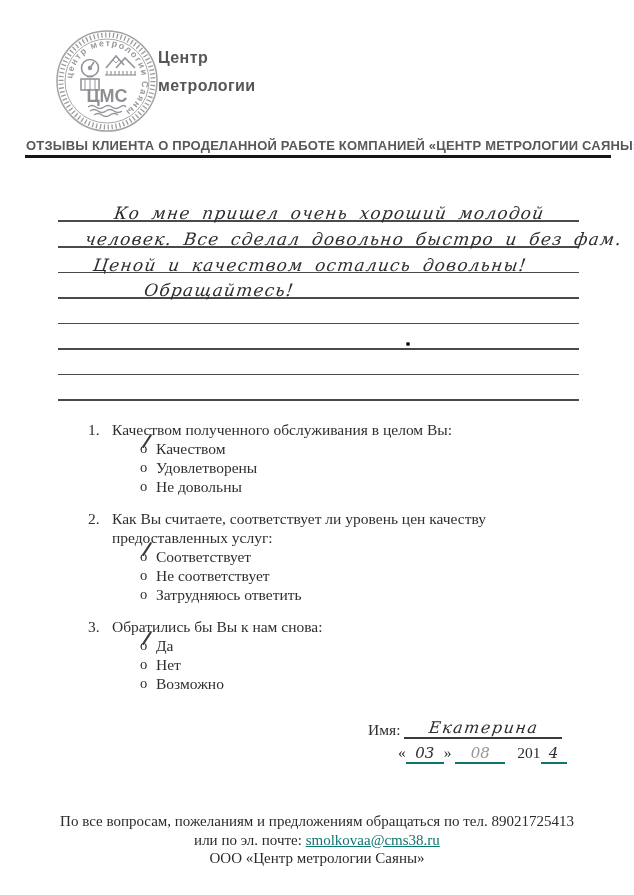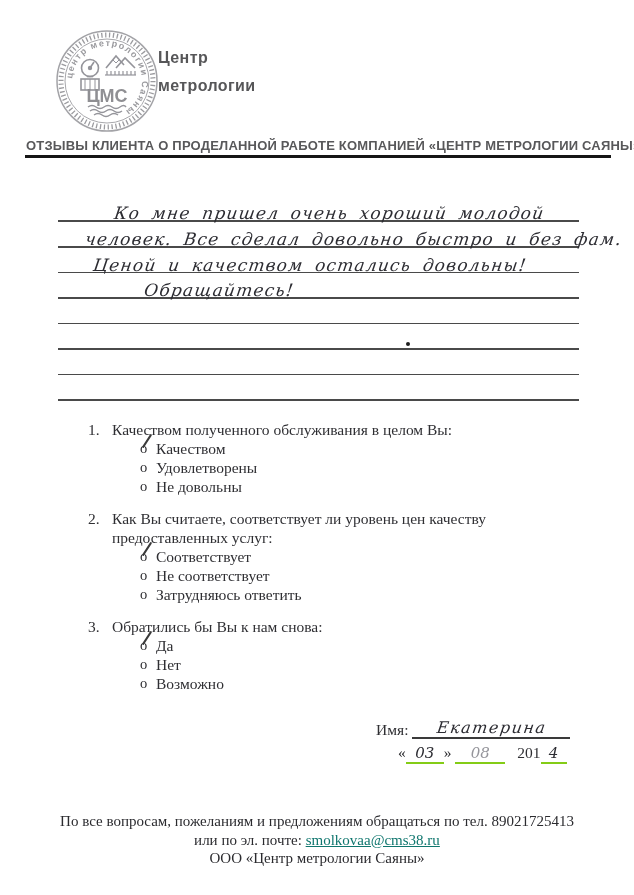--- a/index.html
+++ b/index.html
@@ -50,28 +50,28 @@
   .options { margin-left:52px; margin-top:0; }
   .option { display:flex; line-height:19px; }
   .marker { position:relative; width:16px; flex:none; font-size:14.5px; }
   .tick {
     position:absolute; left:6px; top:-6px; width:2px; height:16px;
     background:#3a3a3a; border-radius:1px; transform:rotate(33deg);
   }
 
   
   .signature { position:absolute; left:368px; top:718px; width:210px; font-size:15.5px; }
-  .sig-row1 { display:flex; align-items:flex-end;margin-left:8px; }
+  .sig-row1 { display:flex; align-items:flex-end; }
   .name-line { width:158px; margin-left:4px; border-bottom:2px solid #3a3a3a; text-align:center; }
   .hand-name {
     display:inline-block; font-family:"DejaVu Serif", serif; font-style:italic;
     font-size:16px; color:#2c2c32; letter-spacing:1.5px; transform:skewX(-8deg);
   }
   .sig-row2 { margin-top:5px; margin-left:30px; }
-  .u { display:inline-block; border-bottom:2px solid #84cc16; text-align:center;
+  .u { display:inline-block; border-bottom:2px solid #0f766e; text-align:center;
        font-family:"DejaVu Serif", serif; font-style:italic; font-size:15px; color:#2c2c32; }
   .u.day   { width:38px; }
   .u.month { width:50px; color:#95959b; }
   .u.digit { width:26px; }
   .year-printed { margin-left:8px; }
 
   
   .footer { position:absolute; left:0; width:634px; top:812px; text-align:center;
             font-size:15px; line-height:18.5px; color:#2b2b2f; }
   .email-link { text-decoration:underline; color:#0f766e; }

